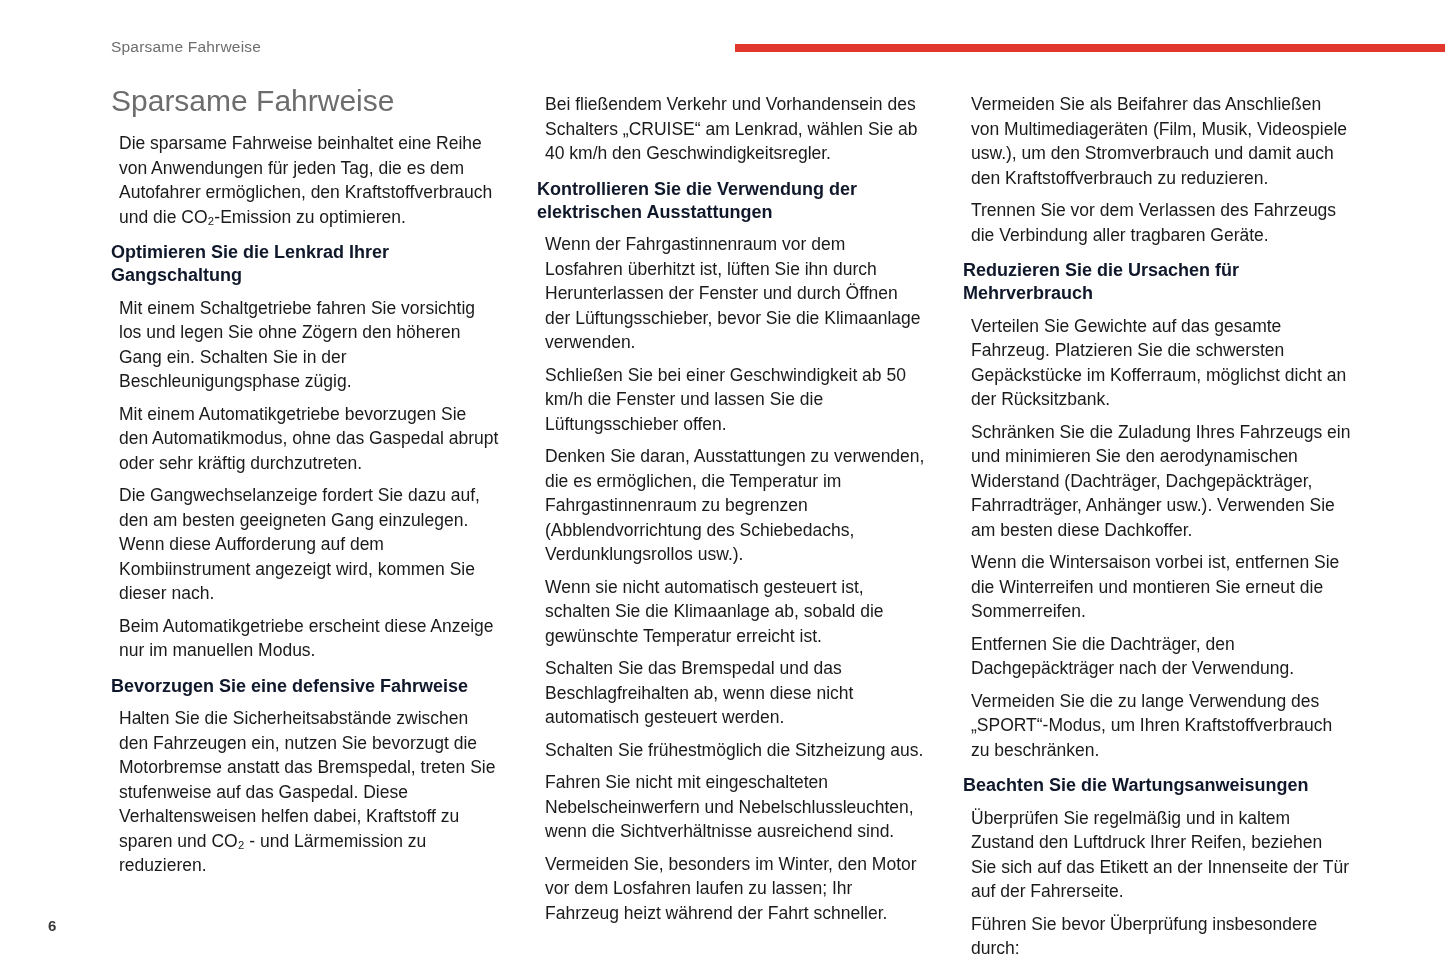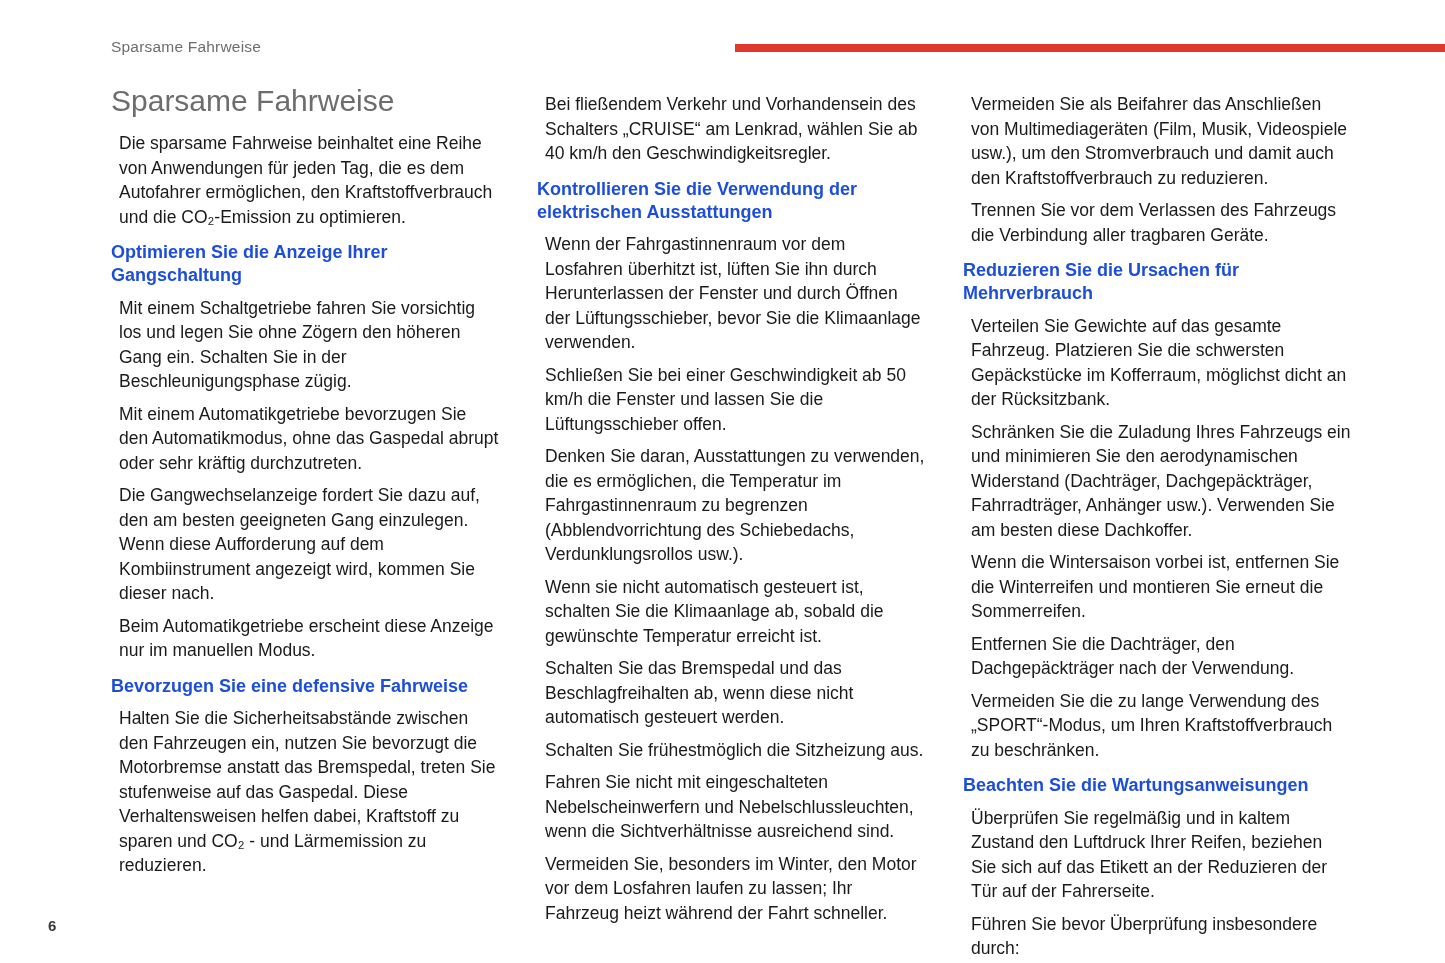--- a/index.html
+++ b/index.html
@@ -49,21 +49,21 @@
     color: #6d6d6d;
     margin: 0 0 14px 0;
     line-height: 1.1;
   }
   .col p {
     margin: 8px;
   }
   .col h3.heading {
     font-size: 18px;
     font-weight: 700;
-    color: #1d4ed8;
+    color: #0f172a;
     margin: 12px 0 8px 0;
     line-height: 1.3;
   }
   .page-number {
     position: absolute;
     left: 48px;
     top: 917px;
     font-size: 15px;
     font-weight: 700;
     color: #3a3a3a;
@@ -73,21 +73,21 @@
 <body>
 
 <div class="running-header">Sparsame Fahrweise</div>
 <div class="accent-bar" style="background: rgb(224, 56, 44);"></div>
 
 <main class="content">
 
   <section class="col">
     <h1 class="page-title">Sparsame Fahrweise</h1>
     <p>Die sparsame Fahrweise beinhaltet eine Reihe von Anwendungen für jeden Tag, die es dem Autofahrer ermöglichen, den Kraftstoffverbrauch und die CO₂-Emission zu optimieren.</p>
-    <h3 class="heading">Optimieren Sie die Anzeige Ihrer Gangschaltung</h3>
+    <h3 class="heading">Optimieren Sie die Lenkrad Ihrer Gangschaltung</h3>
     <p>Mit einem Schaltgetriebe fahren Sie vorsichtig los und legen Sie ohne Zögern den höheren Gang ein. Schalten Sie in der Beschleunigungsphase zügig.</p>
     <p>Mit einem Automatikgetriebe bevorzugen Sie den Automatikmodus, ohne das Gaspedal abrupt oder sehr kräftig durchzutreten.</p>
     <p>Die Gangwechselanzeige fordert Sie dazu auf, den am besten geeigneten Gang einzulegen. Wenn diese Aufforderung auf dem Kombiinstrument angezeigt wird, kommen Sie dieser nach.</p>
     <p>Beim Automatikgetriebe erscheint diese Anzeige nur im manuellen Modus.</p>
     <h3 class="heading">Bevorzugen Sie eine defensive Fahrweise</h3>
     <p>Halten Sie die Sicherheitsabstände zwischen den Fahrzeugen ein, nutzen Sie bevorzugt die Motorbremse anstatt das Bremspedal, treten Sie stufenweise auf das Gaspedal. Diese Verhaltensweisen helfen dabei, Kraftstoff zu sparen und CO₂ - und Lärmemission zu reduzieren.</p>
   </section>
 
   <section class="col">
     <p>Bei fließendem Verkehr und Vorhandensein des Schalters „CRUISE“ am Lenkrad, wählen Sie ab 40 km/h den Geschwindigkeitsregler.</p>
@@ -105,19 +105,19 @@
   <section class="col">
     <p>Vermeiden Sie als Beifahrer das Anschließen von Multimediageräten (Film, Musik, Videospiele usw.), um den Stromverbrauch und damit auch den Kraftstoffverbrauch zu reduzieren.</p>
     <p>Trennen Sie vor dem Verlassen des Fahrzeugs die Verbindung aller tragbaren Geräte.</p>
     <h3 class="heading">Reduzieren Sie die Ursachen für Mehrverbrauch</h3>
     <p>Verteilen Sie Gewichte auf das gesamte Fahrzeug. Platzieren Sie die schwersten Gepäckstücke im Kofferraum, möglichst dicht an der Rücksitzbank.</p>
     <p>Schränken Sie die Zuladung Ihres Fahrzeugs ein und minimieren Sie den aerodynamischen Widerstand (Dachträger, Dachgepäckträger, Fahrradträger, Anhänger usw.). Verwenden Sie am besten diese Dachkoffer.</p>
     <p>Wenn die Wintersaison vorbei ist, entfernen Sie die Winterreifen und montieren Sie erneut die Sommerreifen.</p>
     <p>Entfernen Sie die Dachträger, den Dachgepäckträger nach der Verwendung.</p>
     <p>Vermeiden Sie die zu lange Verwendung des „SPORT“-Modus, um Ihren Kraftstoffverbrauch zu beschränken.</p>
     <h3 class="heading">Beachten Sie die Wartungsanweisungen</h3>
-    <p>Überprüfen Sie regelmäßig und in kaltem Zustand den Luftdruck Ihrer Reifen, beziehen Sie sich auf das Etikett an der Reduzieren der Tür auf der Fahrerseite.</p>
+    <p>Überprüfen Sie regelmäßig und in kaltem Zustand den Luftdruck Ihrer Reifen, beziehen Sie sich auf das Etikett an der Innenseite der Tür auf der Fahrerseite.</p>
     <p>Führen Sie bevor Überprüfung insbesondere durch:</p>
   </section>
 
 </main>
 
 <div class="page-number">6</div>
 
 </body></html>

